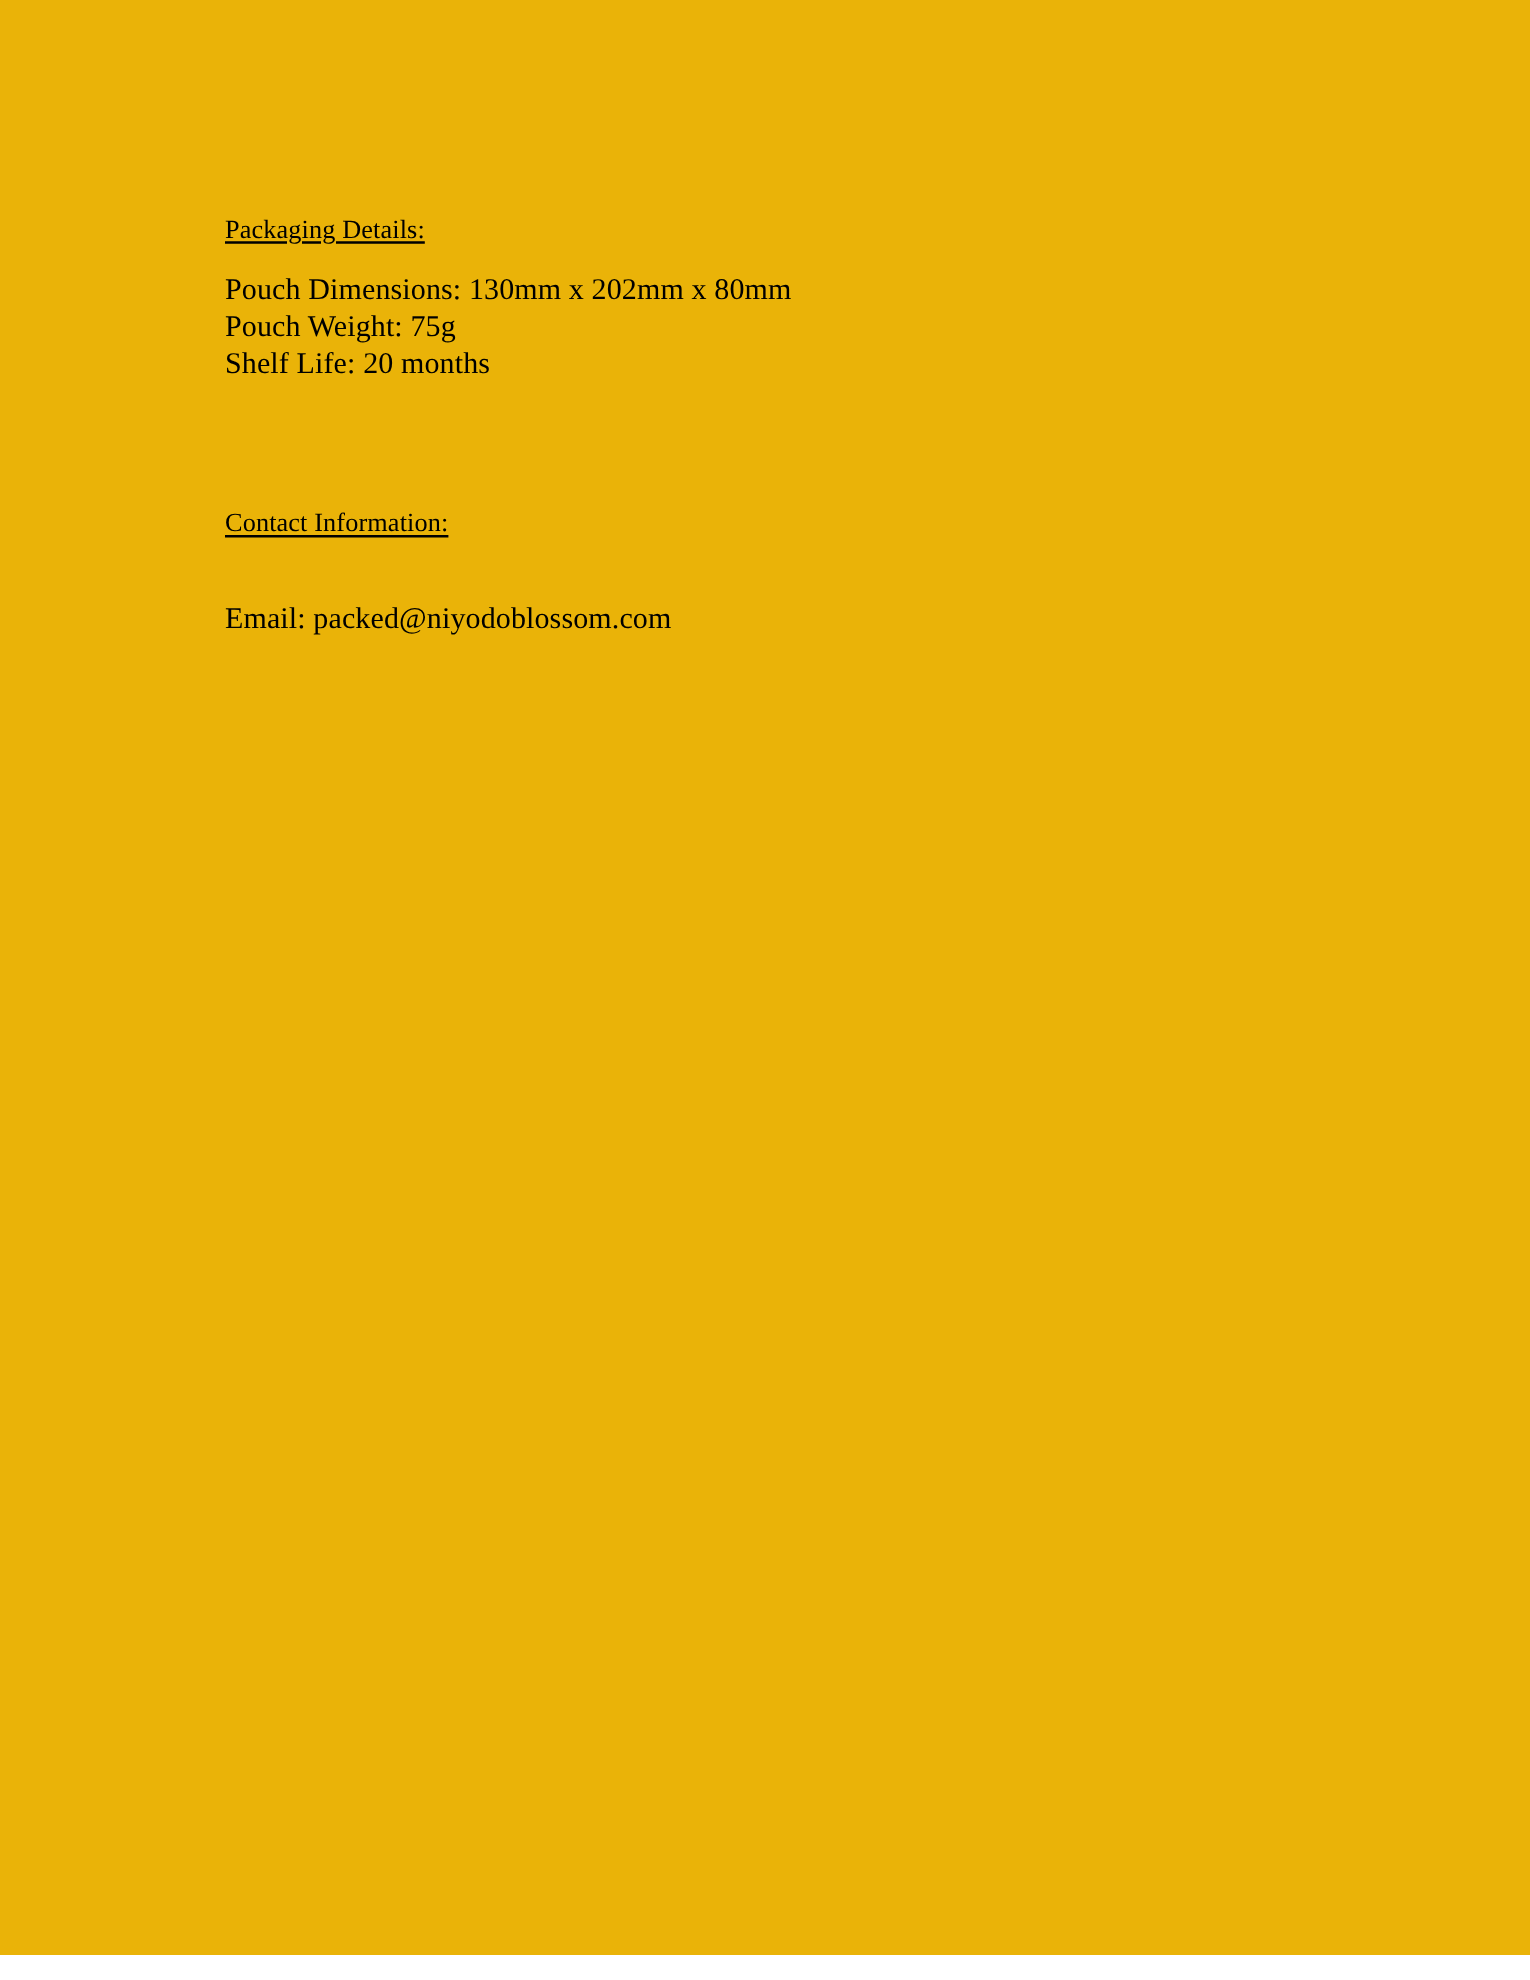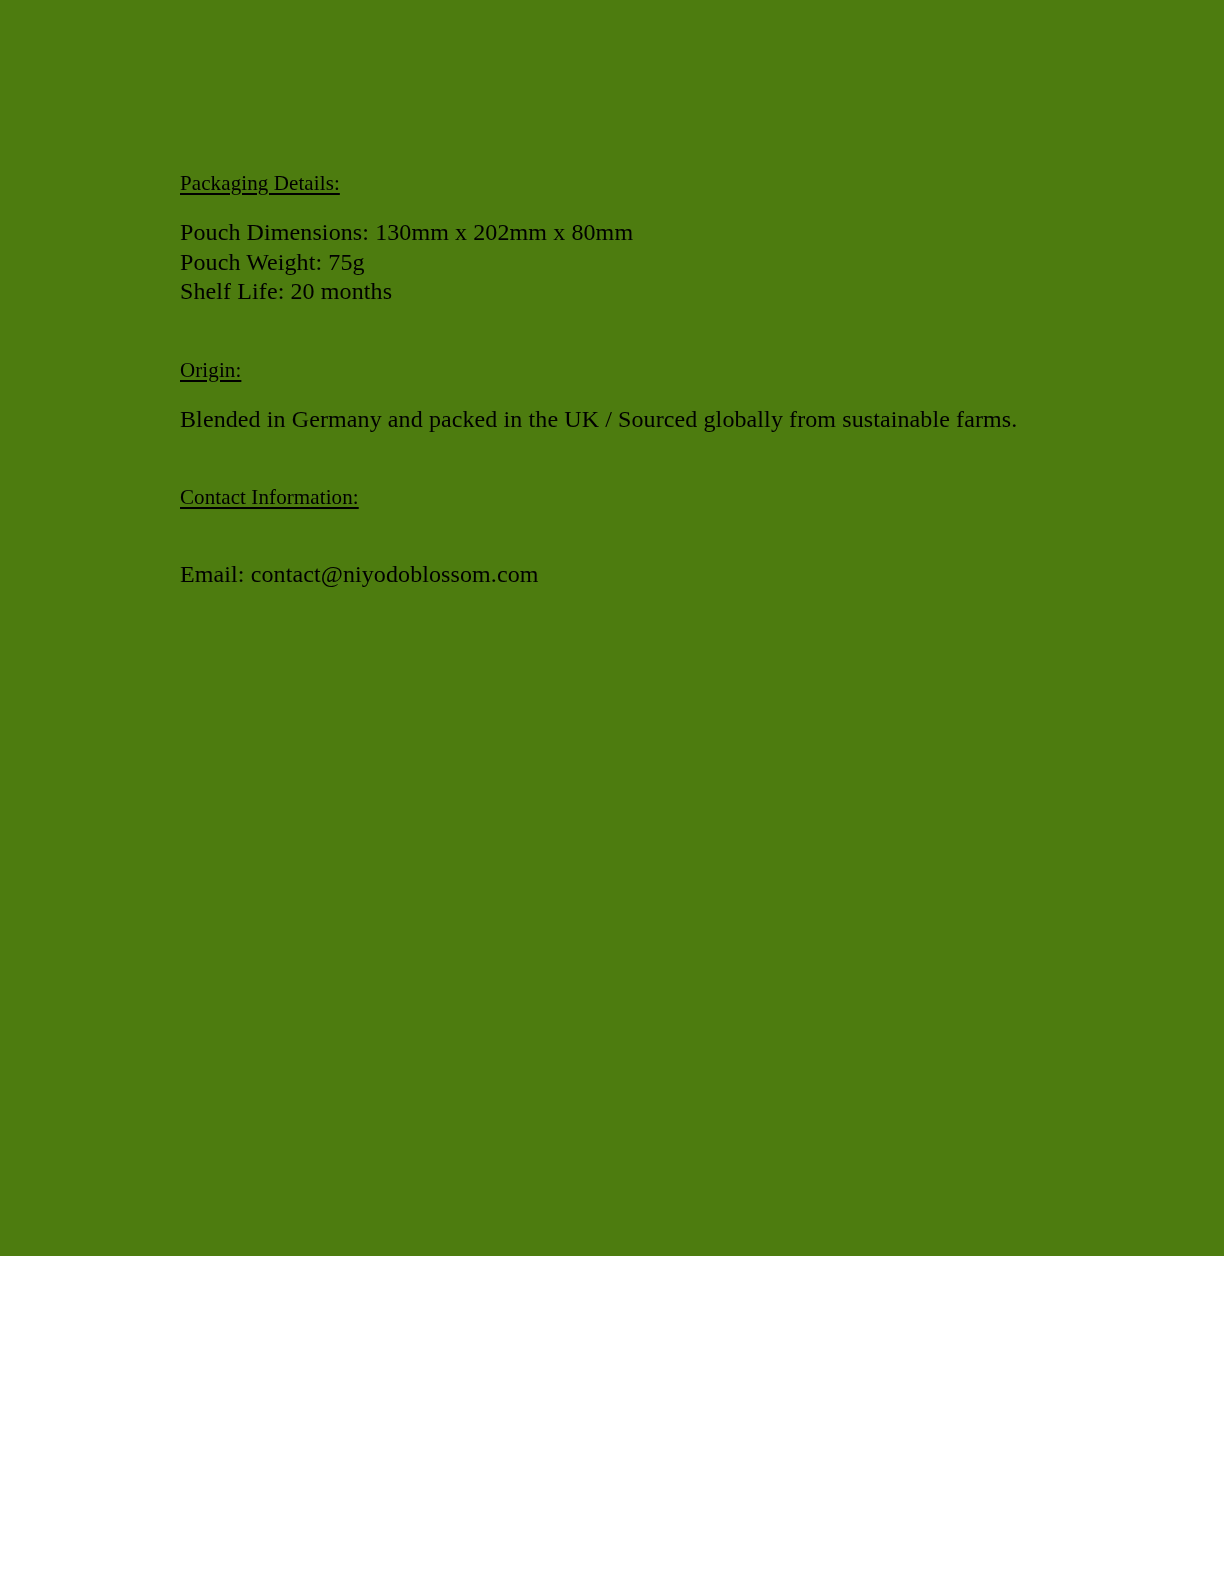--- a/index.html
+++ b/index.html
@@ -2,23 +2,23 @@
 <html><head>
 <meta charset="utf-8">
 <style>
   html, body {
     margin: 0;
     padding: 0;
     background: #ffffff;
   }
   .page {
     width: 1224px;
-    height: 1256px;
+    height: 1564px;
     position: relative;
-    background: #4d7c0f;
+    background: #eab308;
     box-sizing: border-box;
     font-family: "Liberation Serif", serif;
     color: #000000;
   }
   .content {
     position: absolute;
     left: 180px;
     top: 168px;
     width: 880px;
   }
@@ -52,30 +52,25 @@
       <div class="gap-small"></div>
       <p class="para">
         <span class="line">Pouch Dimensions: 130mm x 202mm x 80mm</span>
         <span class="line">Pouch Weight: 75g</span>
         <span class="line">Shelf Life: 20 months</span>
       </p>
     </div>
 
     <div class="gap-med"></div>
 
-    <div>
-      <p class="section-heading">Origin:</p>
-      <div class="gap-small"></div>
-      <p class="para">Blended in Germany and packed in the UK / Sourced globally from sustainable farms.</p>
-    </div>
 
     <div class="gap-med"></div>
 
     <div>
       <p class="section-heading">Contact Information:</p>
       <div class="gap-large"></div>
       <p class="para">
-        <span class="line">Email: contact@niyodoblossom.com</span>
+        <span class="line">Email: packed@niyodoblossom.com</span>
       </p>
     </div>
 
   </div>
 </div>
 
 </body></html>

